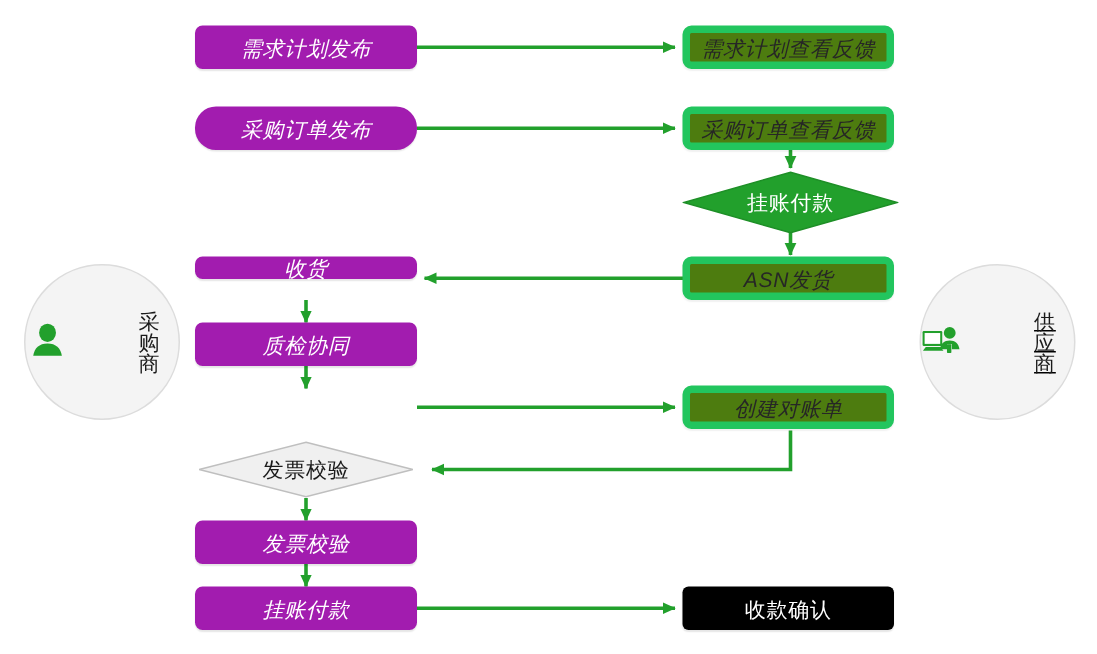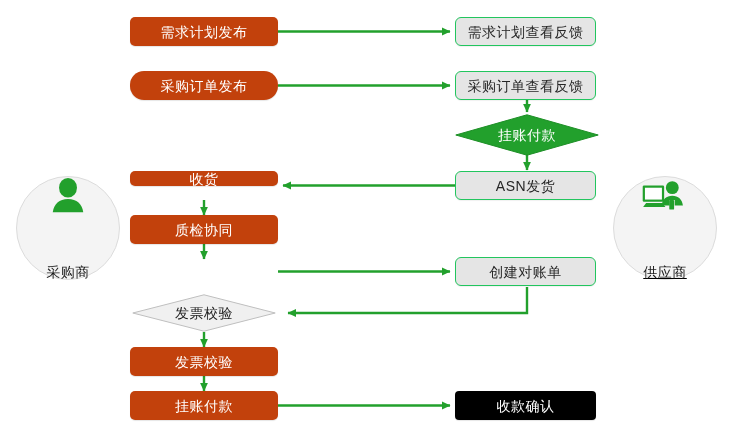--- a/index.html
+++ b/index.html
@@ -37,33 +37,35 @@
     text-align: center;
     font-size: 14px;
     line-height: 1;
     letter-spacing: 0.5px;
     white-space: nowrap;
     z-index: 3;
   }
 
   
   .node.green {
-    background: #c2410c;
+    background: #a21caf;
     color: #ffffff;
     border-radius: 5px;
     box-shadow: 0 1px 1px rgba(0,0,0,0.10);
+    font-style: italic;
   }
 
   
   .node.gray {
-    background: #e5e5e5;
+    background: #4d7c0f;
     color: #262626;
-    border: 1px solid #22c55e;
+    border: 5px solid #22c55e;
     border-radius: 6px;
     box-shadow: 0 1px 1px rgba(0,0,0,0.06);
+    font-style: italic;
   }
 
   
   .node.red {
     background: #000000;
     color: #ffffff;
     border-radius: 4px;
     box-shadow: 0 1px 1px rgba(0,0,0,0.10);
   }
 
@@ -89,21 +91,21 @@
 
   
   .actor {
     position: absolute;
     width: 104px;
     height: 104px;
     border-radius: 50%;
     background: #f4f4f4;
     border: 1px solid #dcdcdc;
     display: flex;
-    flex-direction: column;
+    flex-direction: row;
     align-items: center;
     justify-content: center;
     z-index: 3;
     box-sizing: border-box;
     gap: 46px;
   }
   .actor .actor-icon {
     width: 48px;
     height: 42px;
     margin-bottom: 1px;

